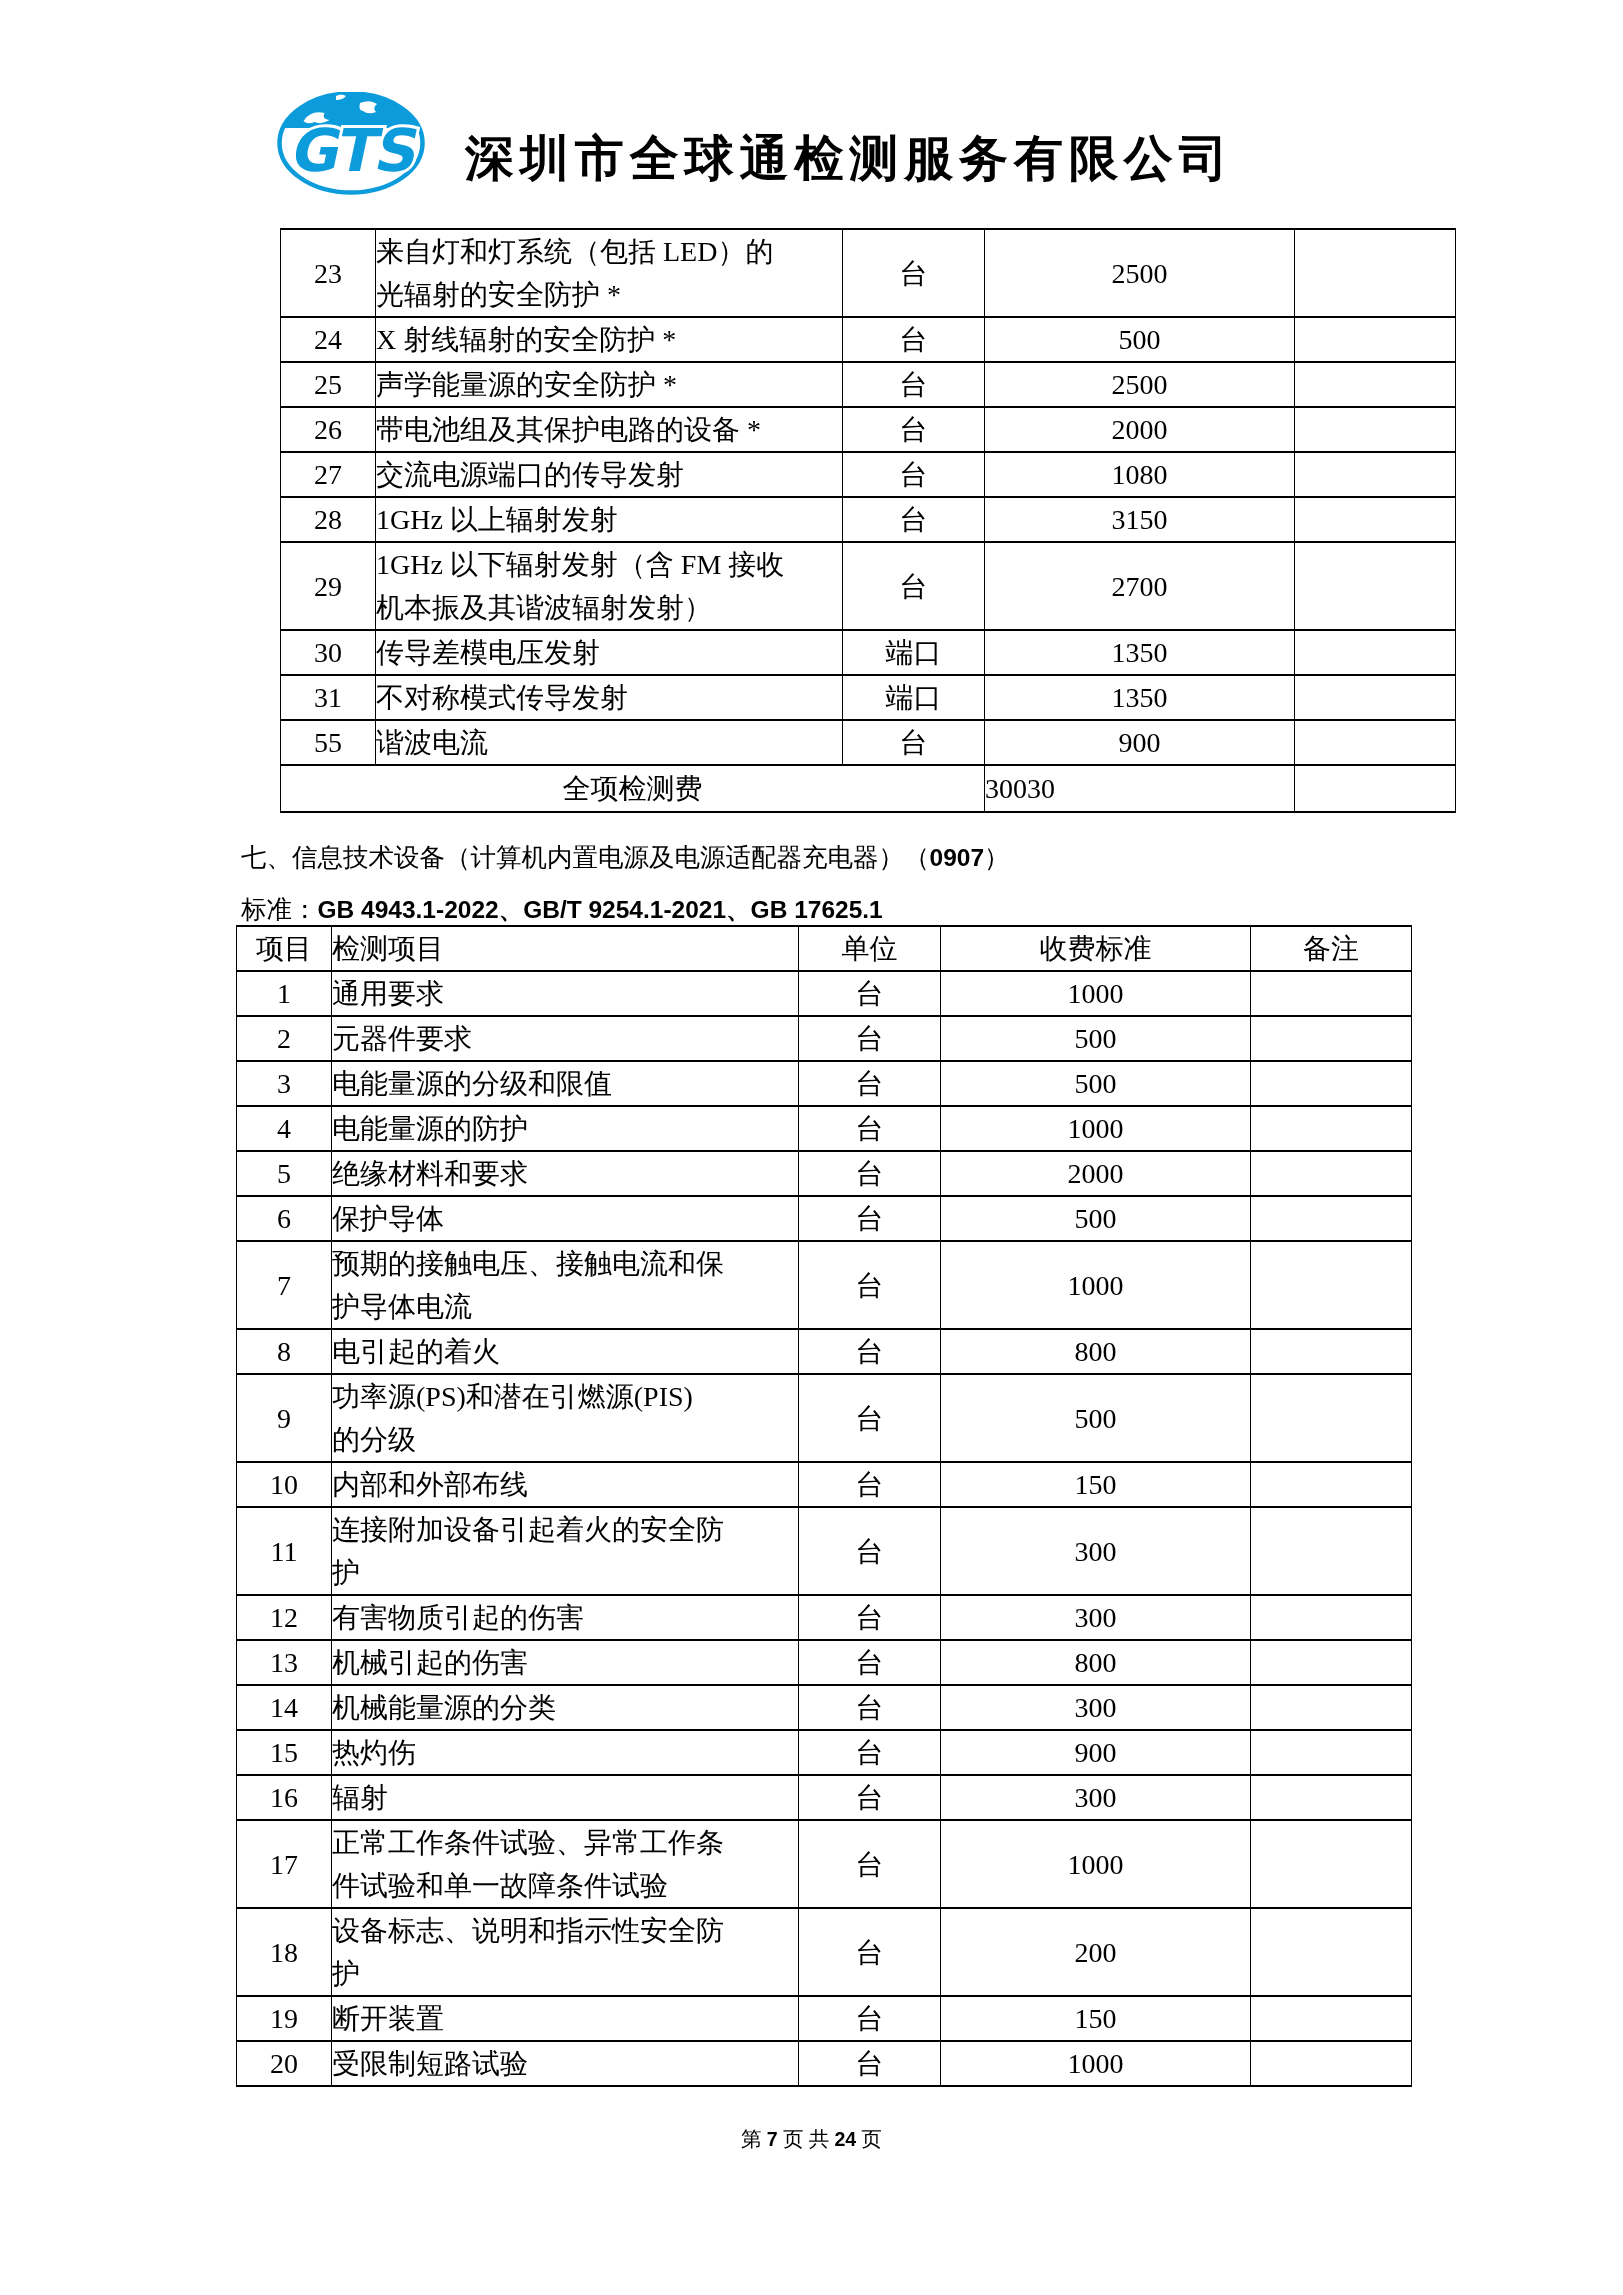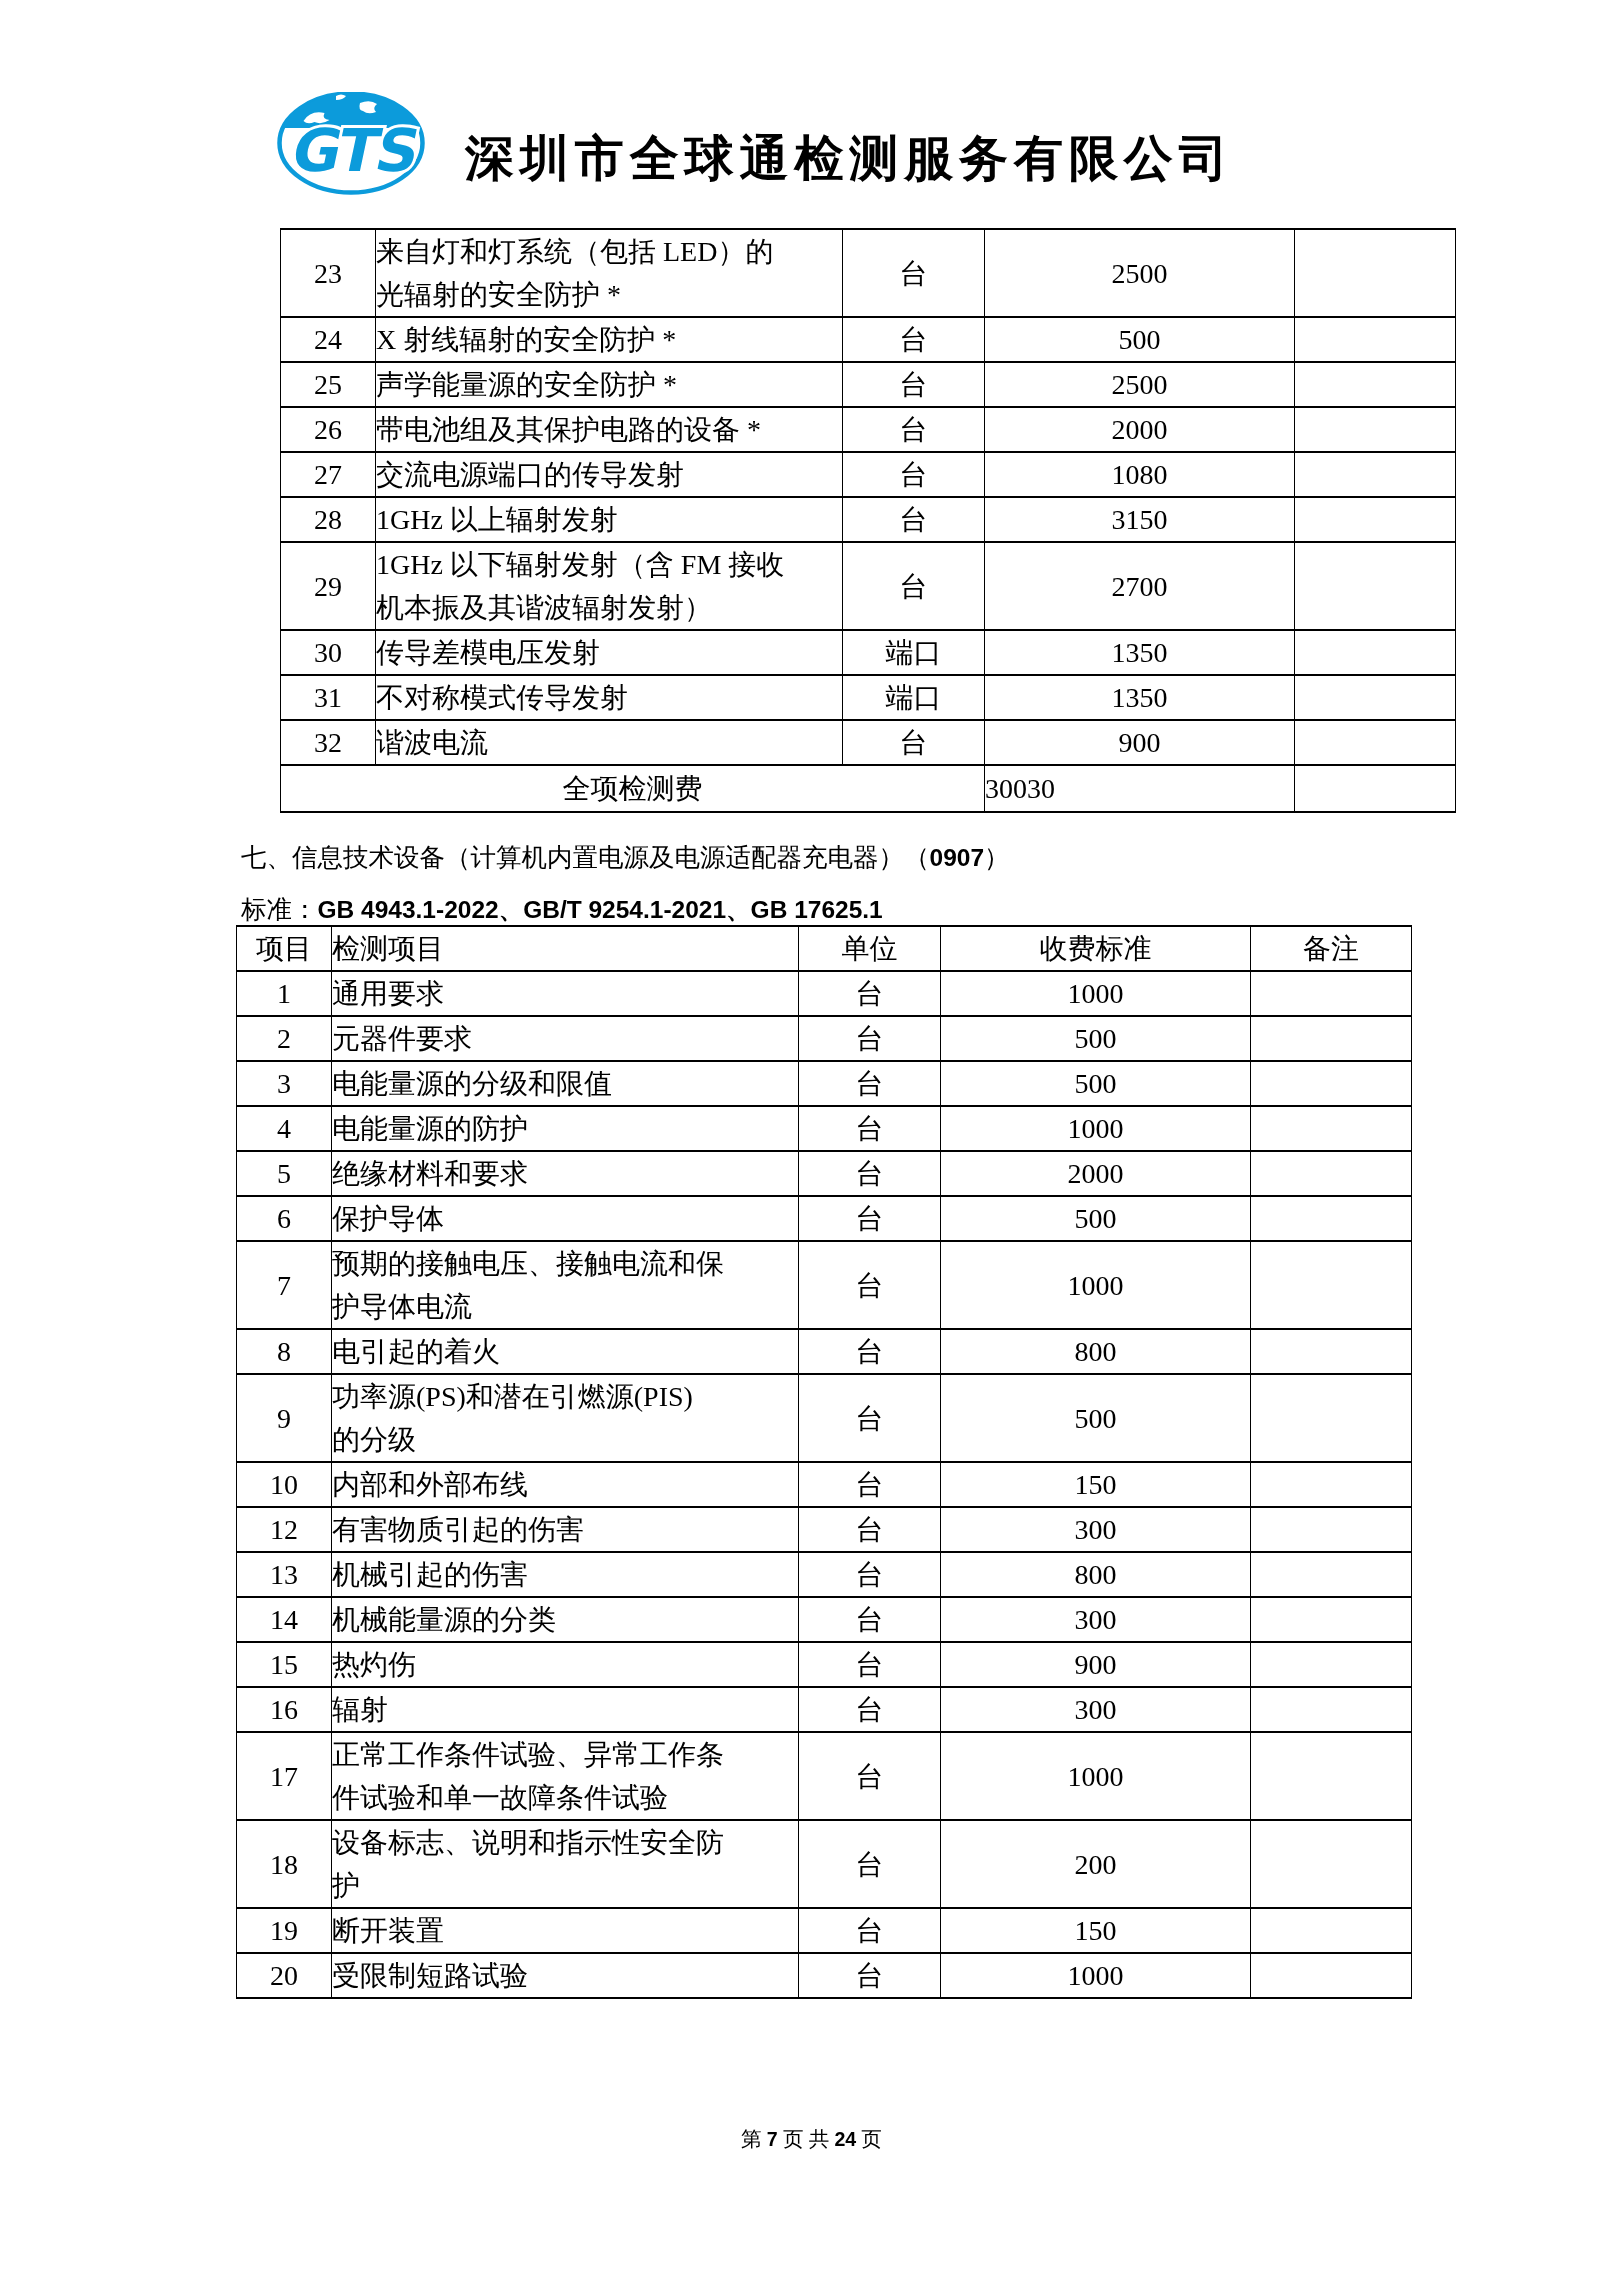--- a/index.html
+++ b/index.html
@@ -165,21 +165,21 @@
           <td class="c-rem"></td>
         </tr>
         <tr>
           <td class="c-no">31</td>
           <td class="c-item">不对称模式传导发射</td>
           <td class="c-unit">端口</td>
           <td class="c-fee">1350</td>
           <td class="c-rem"></td>
         </tr>
         <tr>
-          <td class="c-no">32</td>
+          <td class="c-no">55</td>
           <td class="c-item">谐波电流</td>
           <td class="c-unit">台</td>
           <td class="c-fee">900</td>
           <td class="c-rem"></td>
         </tr>
         <tr class="total-row">
           <td class="c-item" colspan="3" style="text-align: center;">全项检测费</td>
           <td class="c-fee">30030</td>
           <td class="c-rem"></td>
         </tr>
@@ -274,20 +274,28 @@
           <td class="c-rem"></td>
         </tr>
         <tr>
           <td class="c-no">10</td>
           <td class="c-item">内部和外部布线</td>
           <td class="c-unit">台</td>
           <td class="c-fee">150</td>
           <td class="c-rem"></td>
         </tr>
         <tr>
+          <td class="c-no">11</td>
+          <td class="c-item">连接附加设备引起着火的安全防
+护</td>
+          <td class="c-unit">台</td>
+          <td class="c-fee">300</td>
+          <td class="c-rem"></td>
+        </tr>
+        <tr>
           <td class="c-no">12</td>
           <td class="c-item">有害物质引起的伤害</td>
           <td class="c-unit">台</td>
           <td class="c-fee">300</td>
           <td class="c-rem"></td>
         </tr>
         <tr>
           <td class="c-no">13</td>
           <td class="c-item">机械引起的伤害</td>
           <td class="c-unit">台</td>

